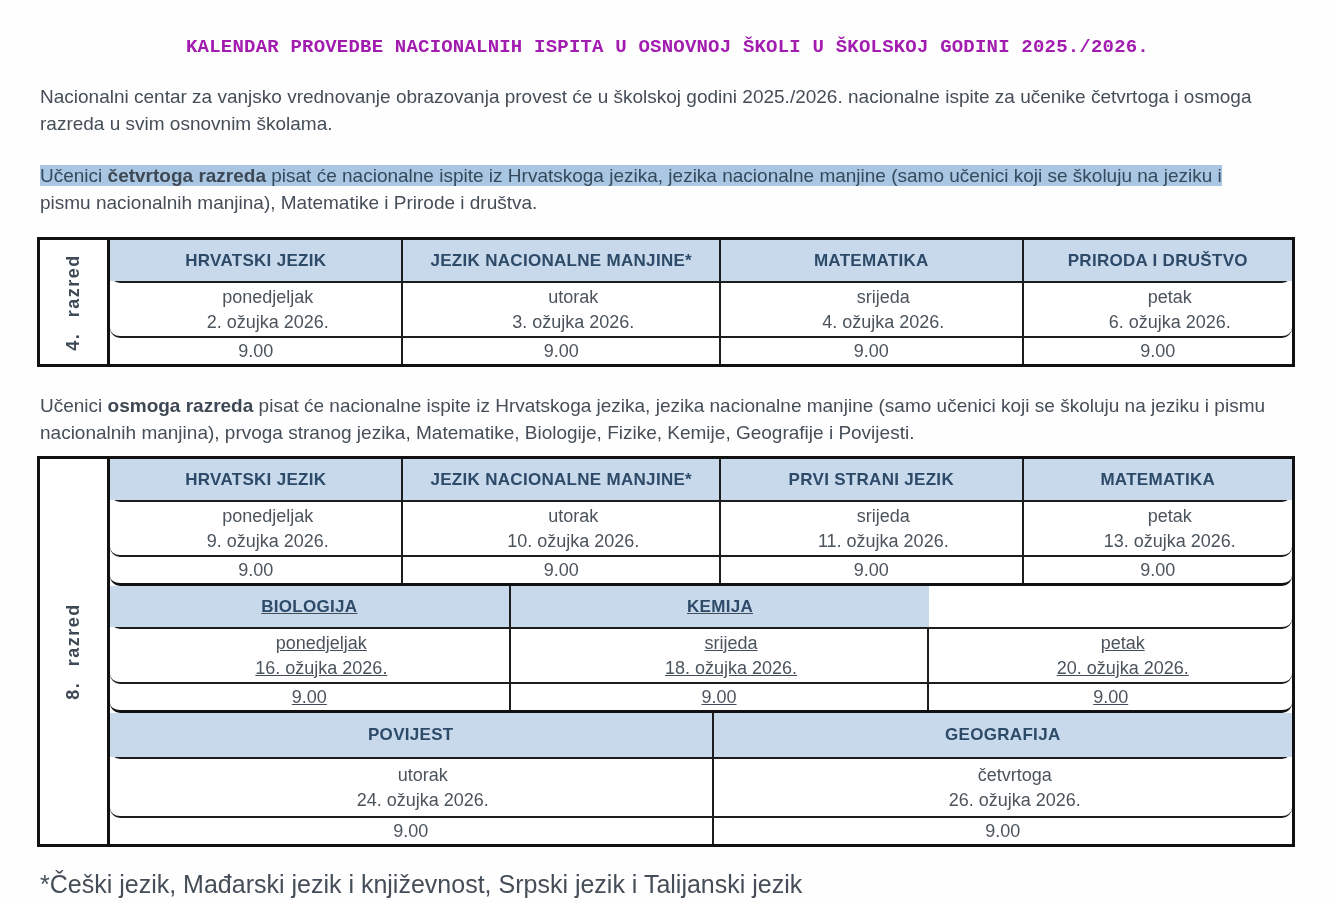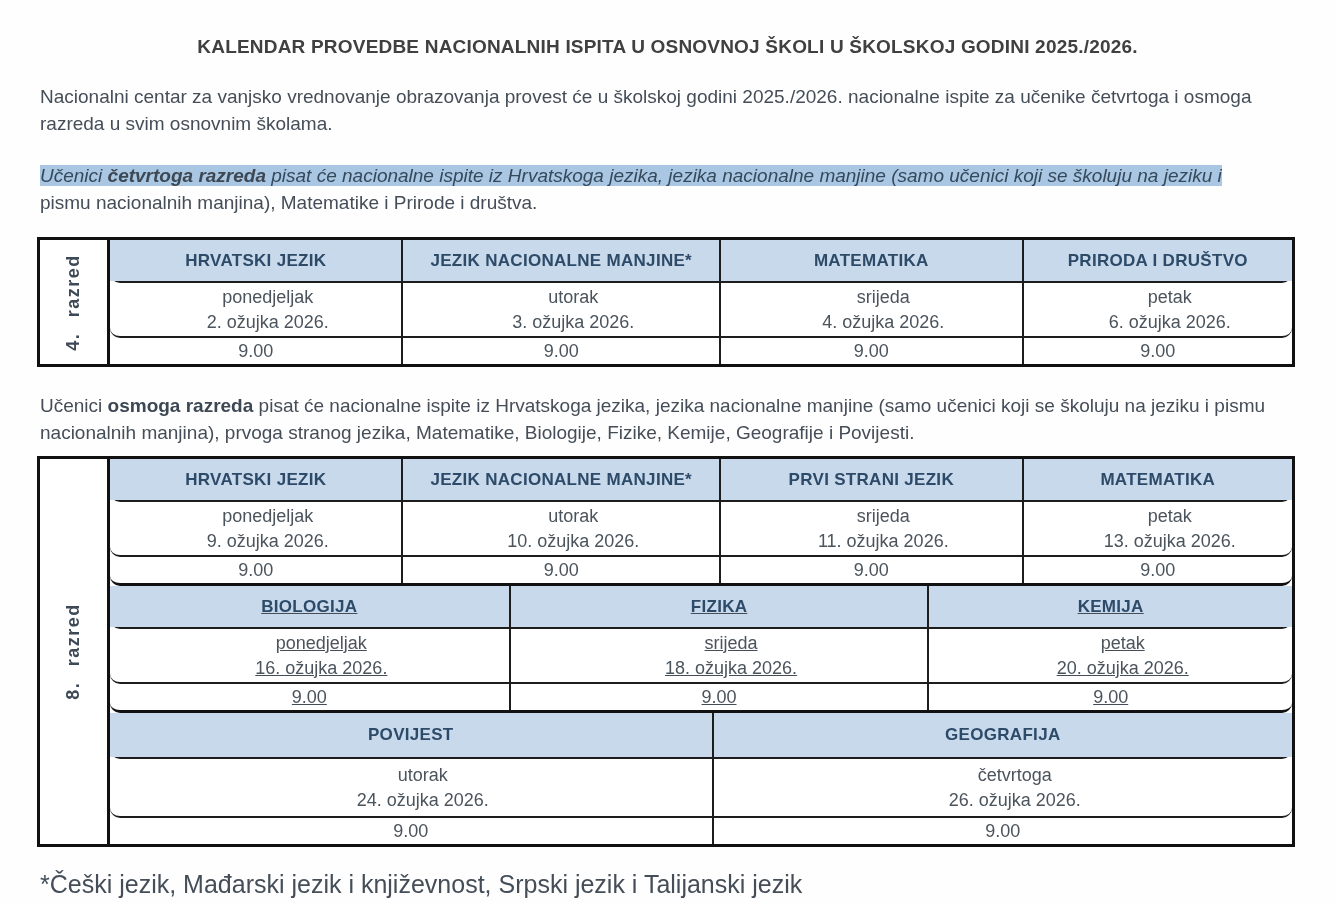--- a/index.html
+++ b/index.html
@@ -14,27 +14,27 @@
   *{box-sizing:border-box;}
   html,body{margin:0;padding:0;}
   body{
     width:1335px;height:903px;overflow:hidden;background:#fefefe;
     font-family:"Liberation Sans","DejaVu Sans",sans-serif;
     color:var(--body-text);
   }
   .page{padding:30px 40px 0 40px;}
   .doc-title{
     text-align:center;font-weight:bold;font-size:19px;letter-spacing:.2px;
-    color:#404040;margin:6px 0 0 0;
+    color:#a21caf;margin:6px 0 0 0;font-family:Liberation Mono, monospace;
   }
   .para{
     font-size:19px;line-height:27px;color:var(--body-text);
     width:1255px;margin:25px 0 0 0;
   }
-  .hl{background:var(--highlight);color:#35495c;font-style:italic;}
+  .hl{background:var(--highlight);color:#35495c;}
   .hl b{color:#24415e;}
   .para b{color:#3d4854;}
   
   .tblock{display:flex;margin:21px 0 0 -3px;width:1258px;}
   .rowlabel{
     width:73px;flex:0 0 73px;border:3px solid var(--border-dark);
     display:flex;align-items:center;justify-content:center;background:#fff;
   }
   .rowlabel span{
     transform:rotate(-90deg);white-space:nowrap;font-weight:bold;
@@ -152,21 +152,20 @@
       </div>
       <div class="row cols4 sep">
         <div class="tcell">9.00</div>
         <div class="tcell">9.00</div>
         <div class="tcell">9.00</div>
         <div class="tcell">9.00</div>
       </div>
 
       <div class="row cols3">
         <div class="hcell">BIOLOGIJA</div>
-        <div class="hcell">FIZIKA</div>
         <div class="hcell">KEMIJA</div>
       </div>
       <div class="row cols3">
         <div class="dcell">
             <span>ponedjeljak</span>
             <span>16. ožujka 2026.</span>
           </div>
         <div class="dcell">
             <span>srijeda</span>
             <span>18. ožujka 2026.</span>

